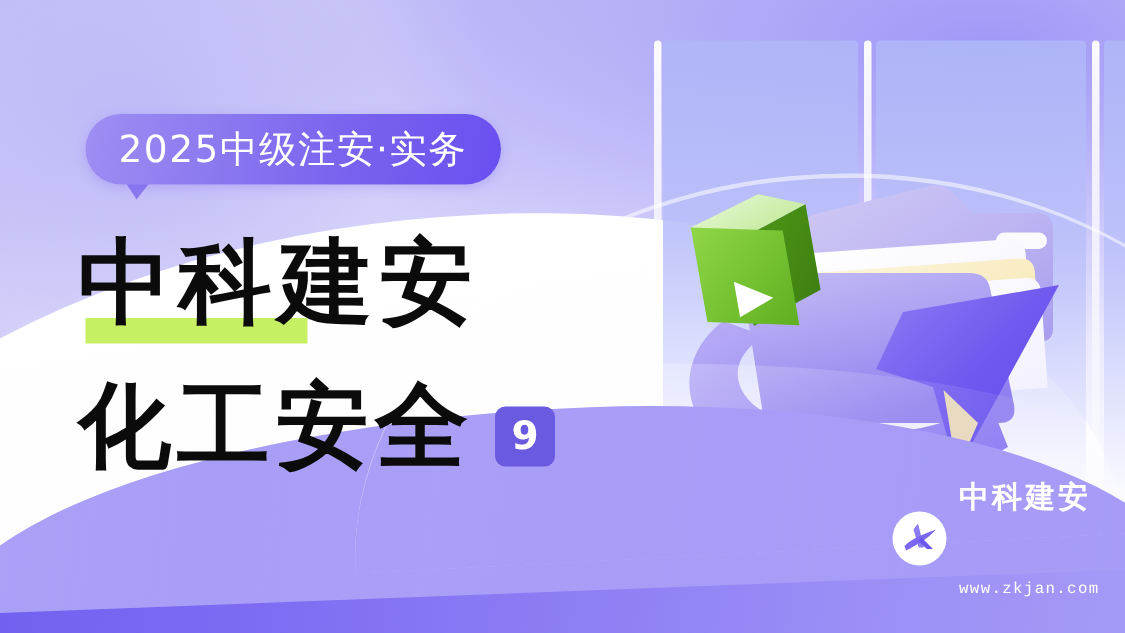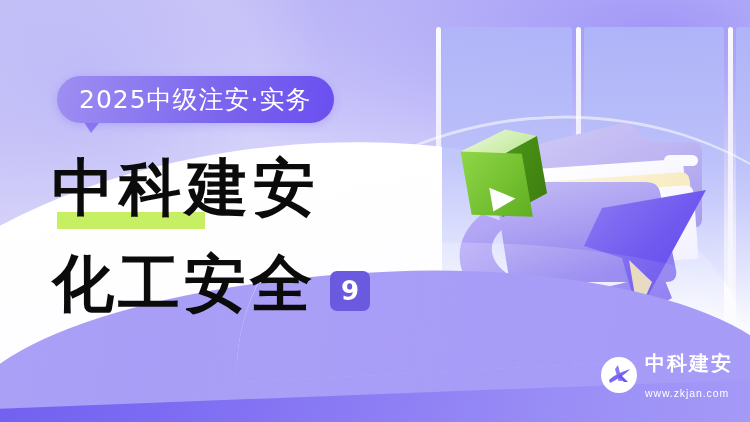--- a/index.html
+++ b/index.html
@@ -194,21 +194,22 @@
     display:flex; align-items:center; justify-content:center;
     flex:0 0 auto;
   }
   .logo-text{ display:flex; flex-direction:column; gap:14px; }
   .logo-name{
     color:#ffffff; font-size:20px; font-weight:700; letter-spacing:2px; line-height:1.05;
     font-family:"DejaVu Sans","Liberation Sans",sans-serif;
   }
   .logo-url{
     color:#ffffff; font-size:10.5px; letter-spacing:.9px; line-height:1;
-    font-family:Liberation Sans, sans-serif;
+    font-family:Liberation Mono, monospace;
+    margin-top:32px;
   }
 </style>
 </head>
 <body>
 
 <div class="banner">
 
   <div class="bg-wash-right"></div>
   <div class="bg-wash-left"></div>
   <div class="blob-headline"></div>

